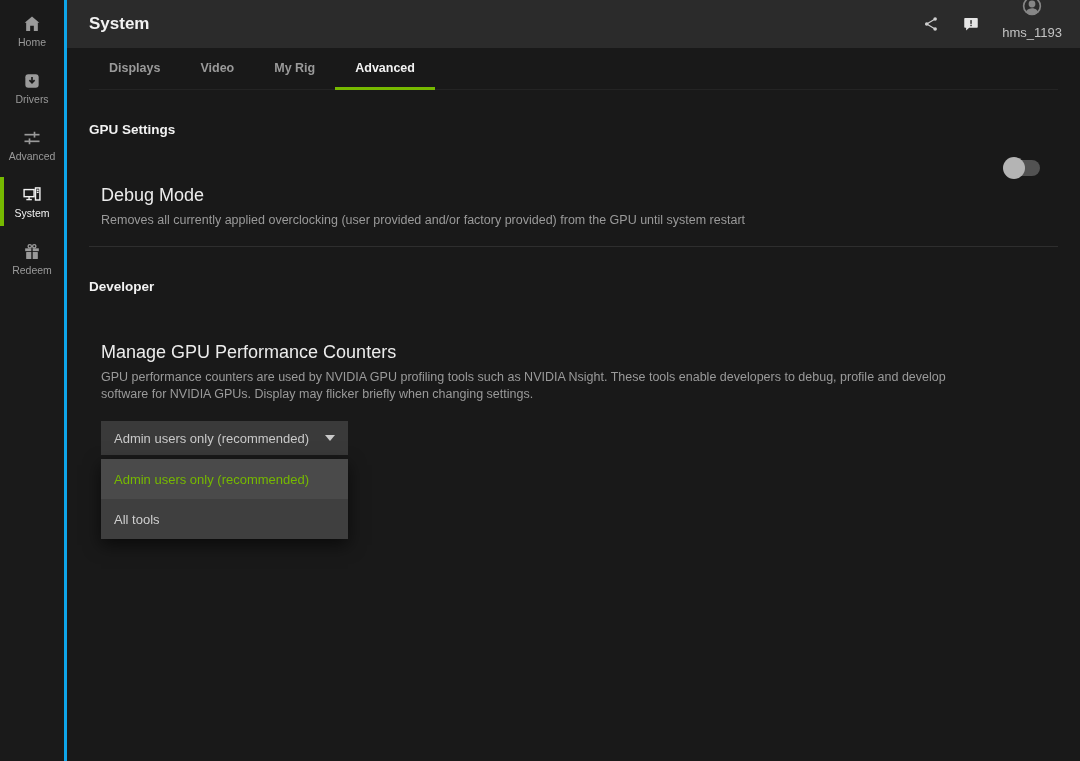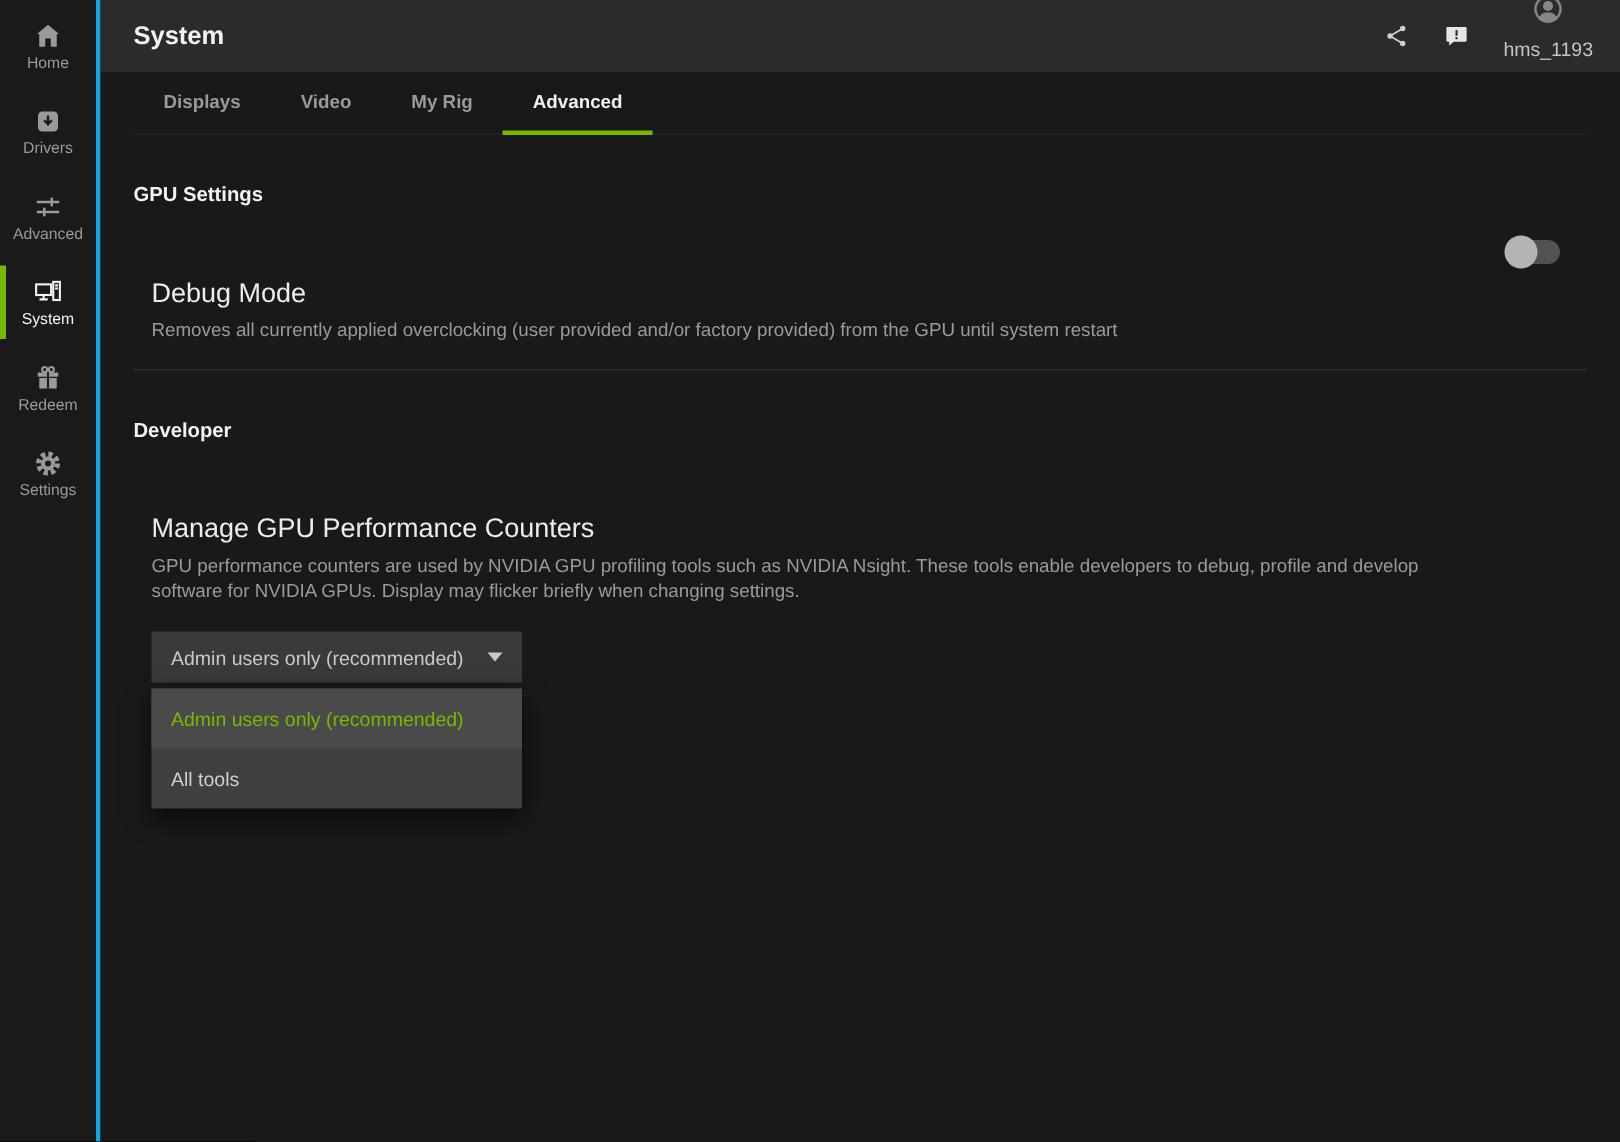--- a/index.html
+++ b/index.html
@@ -152,30 +152,20 @@
             <circle cx="9.3" cy="5.2" r="2" fill="none" stroke="currentColor" stroke-width="1.6"></circle>
             <circle cx="14.7" cy="5.2" r="2" fill="none" stroke="currentColor" stroke-width="1.6"></circle>
             <rect x="3.8" y="7.6" width="16.4" height="3.4" fill="currentColor"></rect>
             <rect x="5" y="12" width="14" height="8.4" rx="0.6" fill="currentColor"></rect>
             <path d="M12 7.6 V20.4" stroke="#1a1a1a" stroke-width="1.7"></path>
           </svg>
       </span>
       <span class="side-label">Redeem</span>
     </div>
 
-    <div class="side-item">
-      <span class="icon">
-        <svg width="20" height="20" viewBox="0 0 24 24">
-            <circle cx="12" cy="12" r="7.5" fill="none" stroke="currentColor" stroke-width="4.2" stroke-dasharray="3.4 2.5"></circle>
-            <circle cx="12" cy="12" r="5.6" fill="currentColor"></circle>
-            <circle cx="12" cy="12" r="2.4" fill="#1a1a1a"></circle>
-          </svg>
-      </span>
-      <span class="side-label">Settings</span>
-    </div>
 
   </aside>
 
   <div class="main">
 
     <header class="topbar">
       <div class="page-title">System</div>
       <div class="topbar-right">
         <span class="topbar-btn">
           <svg width="18" height="18" viewBox="0 0 24 24">

